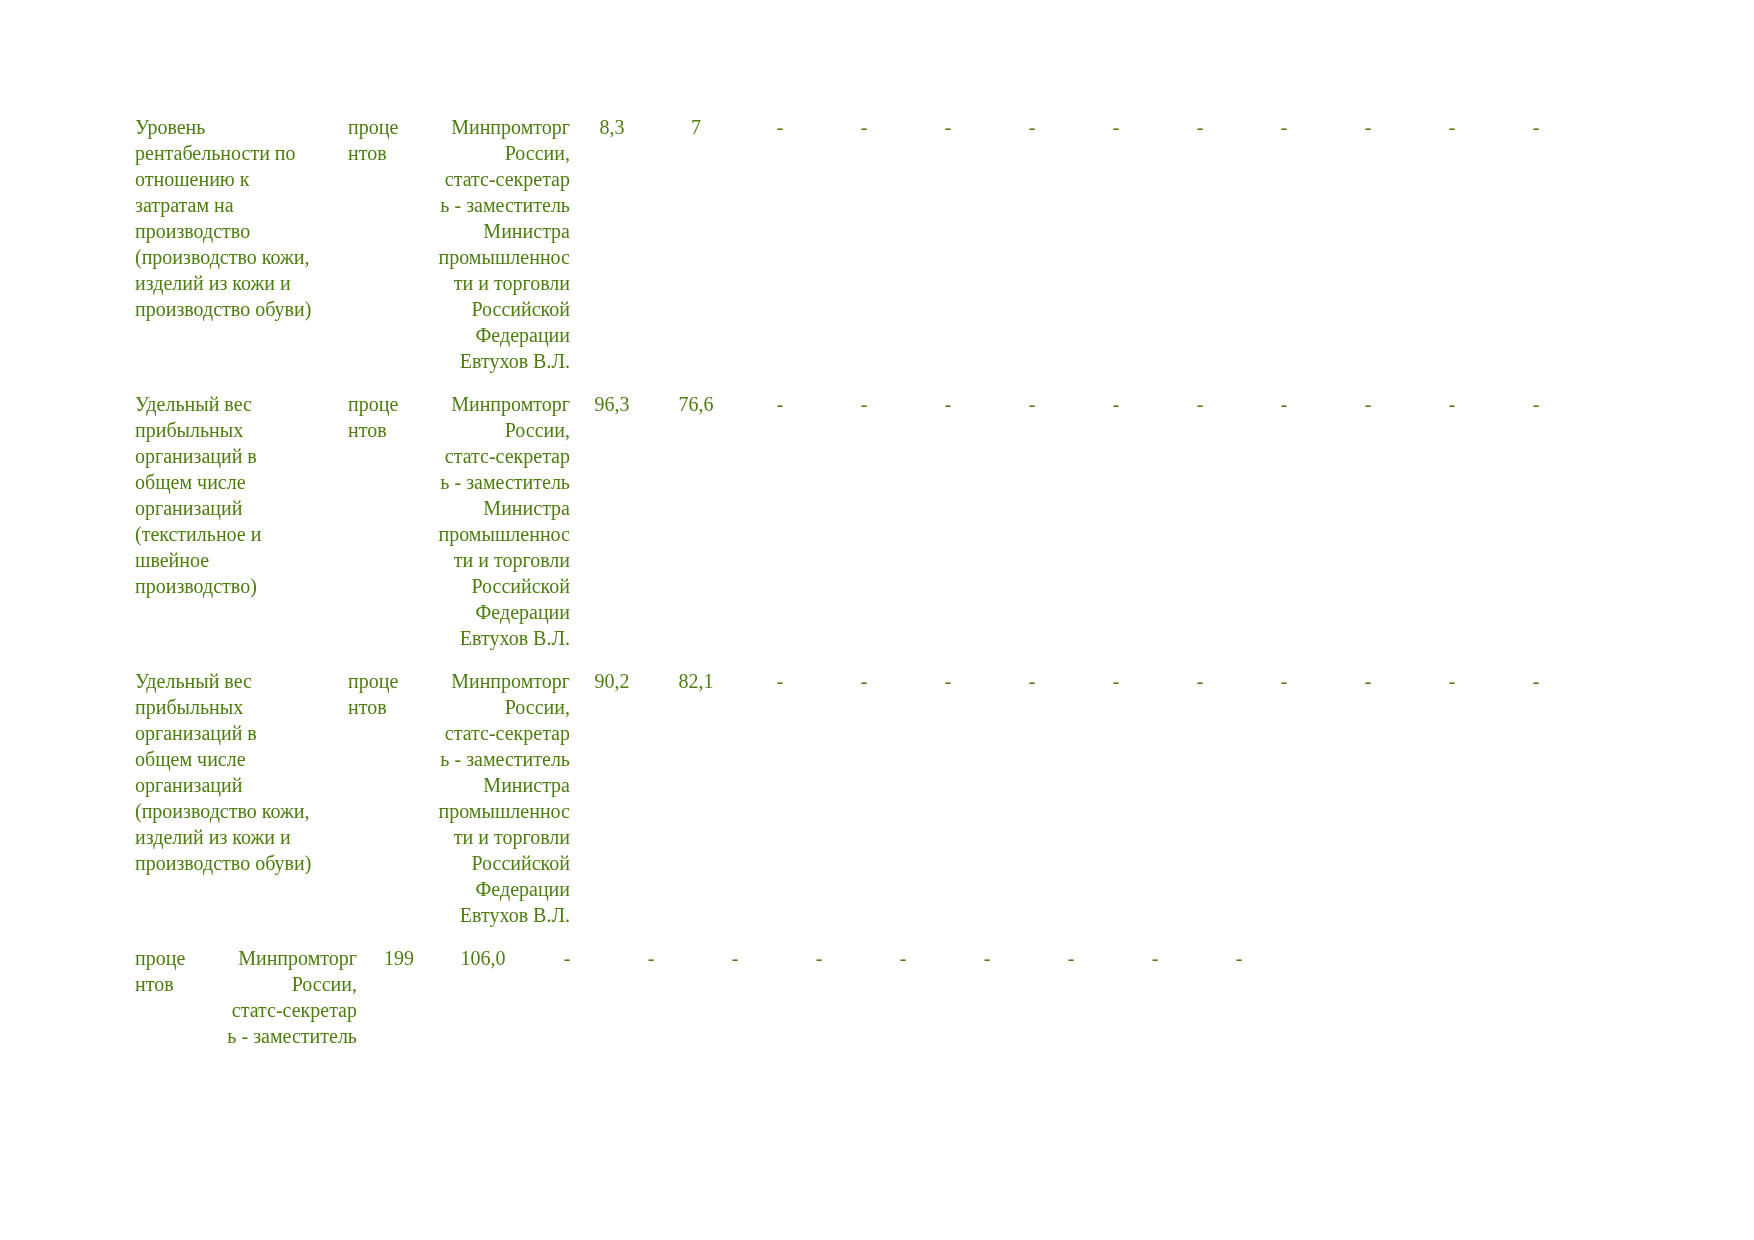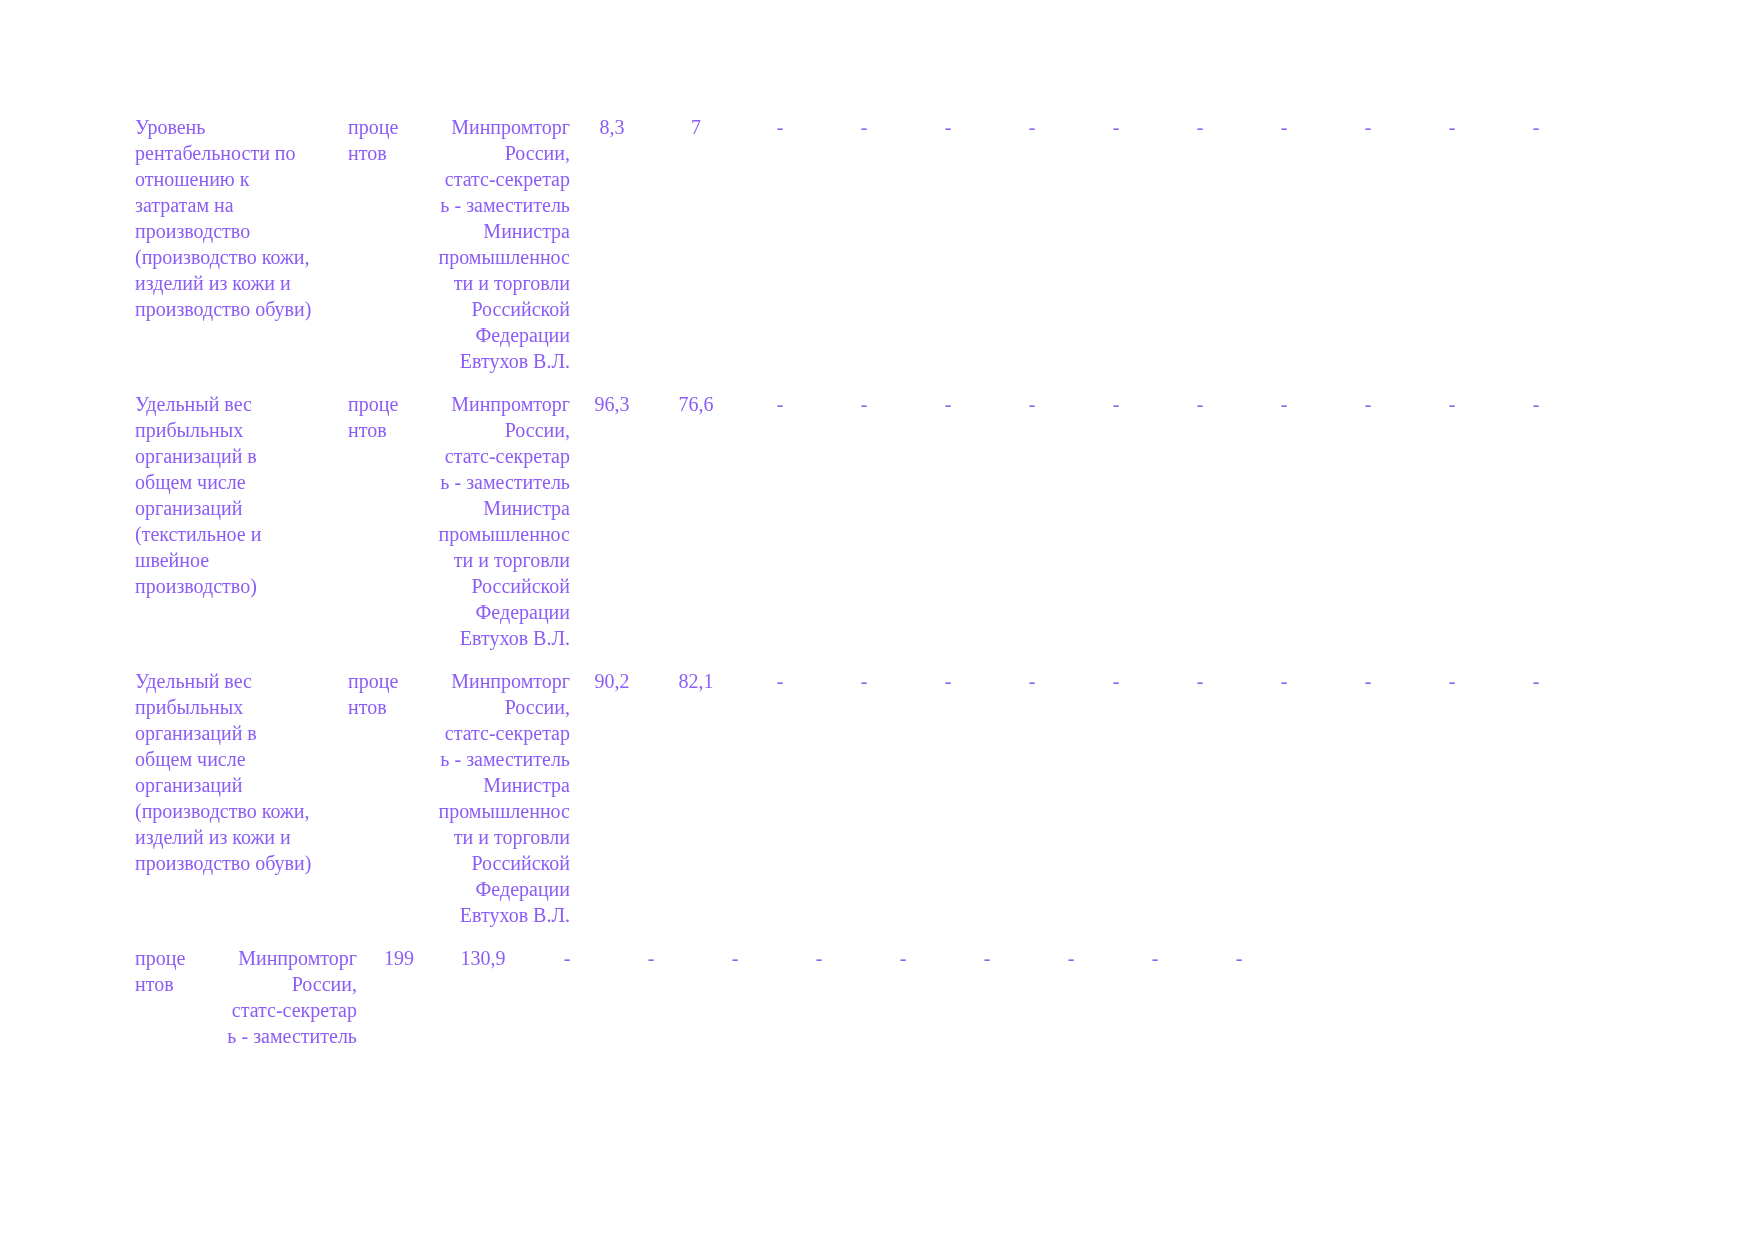--- a/index.html
+++ b/index.html
@@ -8,21 +8,21 @@
     background: #ffffff;
   }
   .page {
     position: relative;
     width: 1754px;
     height: 1240px;
     box-sizing: border-box;
     padding: 114px 0 16px 135px;
     overflow: hidden;
     background: #ffffff;
-    color: #8b5cf6;
+    color: #4d7c0f;
     font-family: "Liberation Serif", "DejaVu Serif", serif;
     font-size: 20px;
     line-height: 26px;
   }
   .trow {
     display: flex;
     align-items: flex-start;
     margin-bottom: 17px;
   }
   .cell {
@@ -157,21 +157,21 @@
   </div>
 
   <div class="trow">
     <div class="cell unit-cell">проце
 нтов</div>
     <div class="cell resp-cell">Минпромторг
 России,
 статс-секретар
 ь - заместитель</div>
     <div class="cell val-cell">199</div>
-    <div class="cell val-cell">130,9</div>
+    <div class="cell val-cell">106,0</div>
     <div class="cell val-cell">-</div>
     <div class="cell val-cell">-</div>
     <div class="cell val-cell">-</div>
     <div class="cell val-cell">-</div>
     <div class="cell val-cell">-</div>
     <div class="cell val-cell">-</div>
     <div class="cell val-cell">-</div>
     <div class="cell val-cell">-</div>
     <div class="cell val-cell">-</div>
     <div class="cell val-cell"></div>

